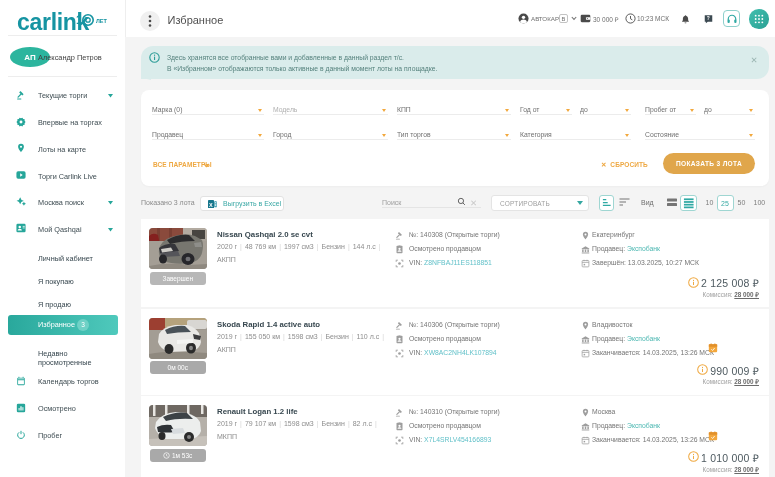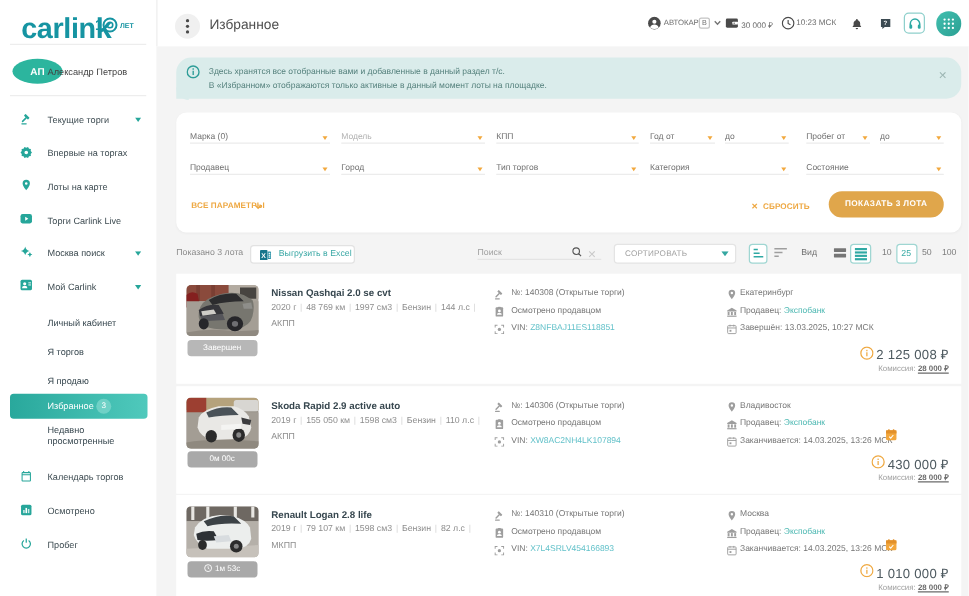--- a/index.html
+++ b/index.html
@@ -122,32 +122,32 @@
   </div>
 <div class="abs mic" style="top:223px">
     <svg width="10" height="10" viewBox="0 0 24 24">
       <rect x="1" y="2" width="22" height="20" rx="3" fill="#26a69a"></rect>
       <circle cx="9" cy="9.5" r="3" fill="#fff"></circle>
       <path d="M4 18c0-2.8 2.2-4.5 5-4.5s5 1.7 5 4.5z" fill="#fff"></path>
       <rect x="16" y="7" width="5" height="1.8" fill="#fff"></rect>
       <rect x="16" y="11" width="5" height="1.8" fill="#fff"></rect>
     </svg>
   </div>
-<div class="abs mi" style="top:225px">Мой Carlink</div>
+<div class="abs mi" style="top:225px">Мой Qashqai</div>
 <div class="abs caret" style="top:228px">
     <svg width="5" height="4">
       <path d="M0 0 L5 0 L2.5 3.5 Z" fill="#26a69a"></path>
     </svg>
   </div>
 <div class="abs sub" style="top:254px">Личный кабинет</div>
-<div class="abs sub" style="top:277px">Я торгов</div>
+<div class="abs sub" style="top:277px">Я покупаю</div>
 <div class="abs sub" style="top:300px">Я продаю</div>
 <div class="abs" id="activeitem">Избранное</div>
 <div class="abs" id="activebadge">3</div>
-<div class="abs sub" style="top:340px;line-height:8.7px">Недавно<br>просмотренные</div>
+<div class="abs sub" style="top:350px;line-height:8.7px">Недавно<br>просмотренные</div>
 <div class="abs mic" style="top:376px">
     <svg width="10" height="10" viewBox="0 0 24 24">
       <path fill="#26a69a" d="M19 4h-1V2h-2v2H8V2H6v2H5a2 2 0 0 0-2 2v14a2 2 0 0 0 2 2h14a2 2 0 0 0 2-2V6a2 2 0 0 0-2-2zm0 16H5V10h14zM5 8V6h14v2z"></path>
     </svg>
   </div>
 <div class="abs mi" style="top:377px">Календарь торгов</div>
 <div class="abs mic" style="top:403px">
     <svg width="10" height="10" viewBox="0 0 24 24">
       <rect x="2" y="2" width="20" height="20" rx="3" fill="#26a69a"></rect>
       <rect x="6" y="12" width="3" height="6" fill="#cfe9e7"></rect>
@@ -440,21 +440,21 @@
         <path d="M10 16 Q14 9 26 7 L38 7 Q46 9 50 15 L52 24 Q51 31 43 33 L20 34 Q11 31 9 24 Z" fill="#e9e8e5"></path>
         <path d="M16 12 Q26 7 36 8 L42 14 Q28 14 18 16 Z" fill="#4a5258"></path>
         <path d="M44 16 L52 18 L51 22 L45 21 Z" fill="#3c3c3e"></path>
         <ellipse cx="20" cy="31" rx="4.5" ry="5" fill="#2b2b2b"></ellipse>
         <ellipse cx="42" cy="30" rx="5" ry="5.5" fill="#2b2b2b"></ellipse>
         <ellipse cx="42" cy="30" rx="2" ry="2.2" fill="#888"></ellipse>
         <path d="M28 22 L44 21 L44 25 L28 26 Z" fill="#f4f4f2"></path>
       </svg>
     </div>
 <div class="abs lotbadge" style="background:#a9a9a9;line-height:13px">0м 00с</div>
-<div class="abs ltitle">Skoda Rapid 2.9 active auto</div>
+<div class="abs ltitle">Skoda Rapid 1.4 active auto</div>
 <div class="abs lspecs">2019 г<i>|</i>155 050 км<i>|</i>1598 см3<i>|</i>Бензин<i>|</i>110 л.с<i>|</i></div>
 <div class="abs lspecs" style="top:37px">АКПП</div>
 <div class="abs lico" style="left:254px;top:12px">
       <svg width="9" height="9" viewBox="0 0 24 24">
         <g fill="#9e9e9e">
           <rect x="2.5" y="20.5" width="10.5" height="2.3" rx="1"></rect>
           <rect x="7.5" y="5.8" width="11" height="4.6" rx="1" transform="rotate(45 13 8)"></rect>
           <rect x="7" y="7.5" width="3" height="12.5" rx="1.5" transform="rotate(45 8.5 13.5)"></rect>
         </g>
       </svg>
@@ -515,21 +515,21 @@
         <path d="M8 15l3 3 5-6" stroke="#fff" stroke-width="2" fill="none"></path>
       </svg>
     </div>
 <div class="abs" style="left:555.5px;top:55px">
       <svg width="11" height="11" viewBox="0 0 24 24">
         <circle cx="12" cy="12" r="10.5" fill="none" stroke="#efa942" stroke-width="2.2"></circle>
         <rect x="10.9" y="10.5" width="2.2" height="7" fill="#efa942"></rect>
         <rect x="10.9" y="6.3" width="2.2" height="2.4" fill="#efa942"></rect>
       </svg>
     </div>
-<div class="abs price" style="right:10px;top:55px">430 000 ₽</div>
+<div class="abs price" style="right:10px;top:55px">990 009 ₽</div>
 <div class="abs comm" style="right:10px;top:68.5px">Комиссия: <b>28 000 ₽</b></div>
 </div>
 <div class="abs lot" style="top:396px;height:81px">
 <div class="abs lotimg">
       <svg width="58" height="41" viewBox="0 0 58 41">
         <rect width="58" height="41" fill="#b9b4ae"></rect>
         <rect x="0" y="0" width="58" height="12" fill="#6e6862"></rect>
         <rect x="4" y="0" width="2.5" height="11" fill="#e8e6e2"></rect>
         <rect x="16" y="0" width="2.5" height="11" fill="#e8e6e2"></rect>
         <rect x="38" y="0" width="2.5" height="9" fill="#e8e6e2"></rect>
@@ -542,21 +542,21 @@
         <path d="M22 24 L34 23 L36 28 L24 29 Z" fill="#d8dcdf"></path>
         <ellipse cx="40" cy="32" rx="5" ry="5" fill="#2b2b2b"></ellipse>
         <ellipse cx="40" cy="32" rx="2" ry="2" fill="#848484"></ellipse>
         <ellipse cx="13" cy="31" rx="3.5" ry="4" fill="#2b2b2b"></ellipse>
       </svg>
     </div>
 <div class="abs lotbadge" style="background:#a9a9a9;line-height:13px"><svg width="7" height="7" viewBox="0 0 24 24" style="display:inline-block;vertical-align:-1px">
         <circle cx="12" cy="12" r="9.5" fill="none" stroke="#fff" stroke-width="2.4"></circle>
         <path d="M12 7v5.5l3.5 2" stroke="#fff" stroke-width="2.2" fill="none"></path>
       </svg> 1м 53с</div>
-<div class="abs ltitle">Renault Logan 2.8 life</div>
+<div class="abs ltitle">Renault Logan 1.2 life</div>
 <div class="abs lspecs">2019 г<i>|</i>79 107 км<i>|</i>1598 см3<i>|</i>Бензин<i>|</i>82 л.с<i>|</i></div>
 <div class="abs lspecs" style="top:37px">МКПП</div>
 <div class="abs lico" style="left:254px;top:12px">
       <svg width="9" height="9" viewBox="0 0 24 24">
         <g fill="#9e9e9e">
           <rect x="2.5" y="20.5" width="10.5" height="2.3" rx="1"></rect>
           <rect x="7.5" y="5.8" width="11" height="4.6" rx="1" transform="rotate(45 13 8)"></rect>
           <rect x="7" y="7.5" width="3" height="12.5" rx="1.5" transform="rotate(45 8.5 13.5)"></rect>
         </g>
       </svg>

